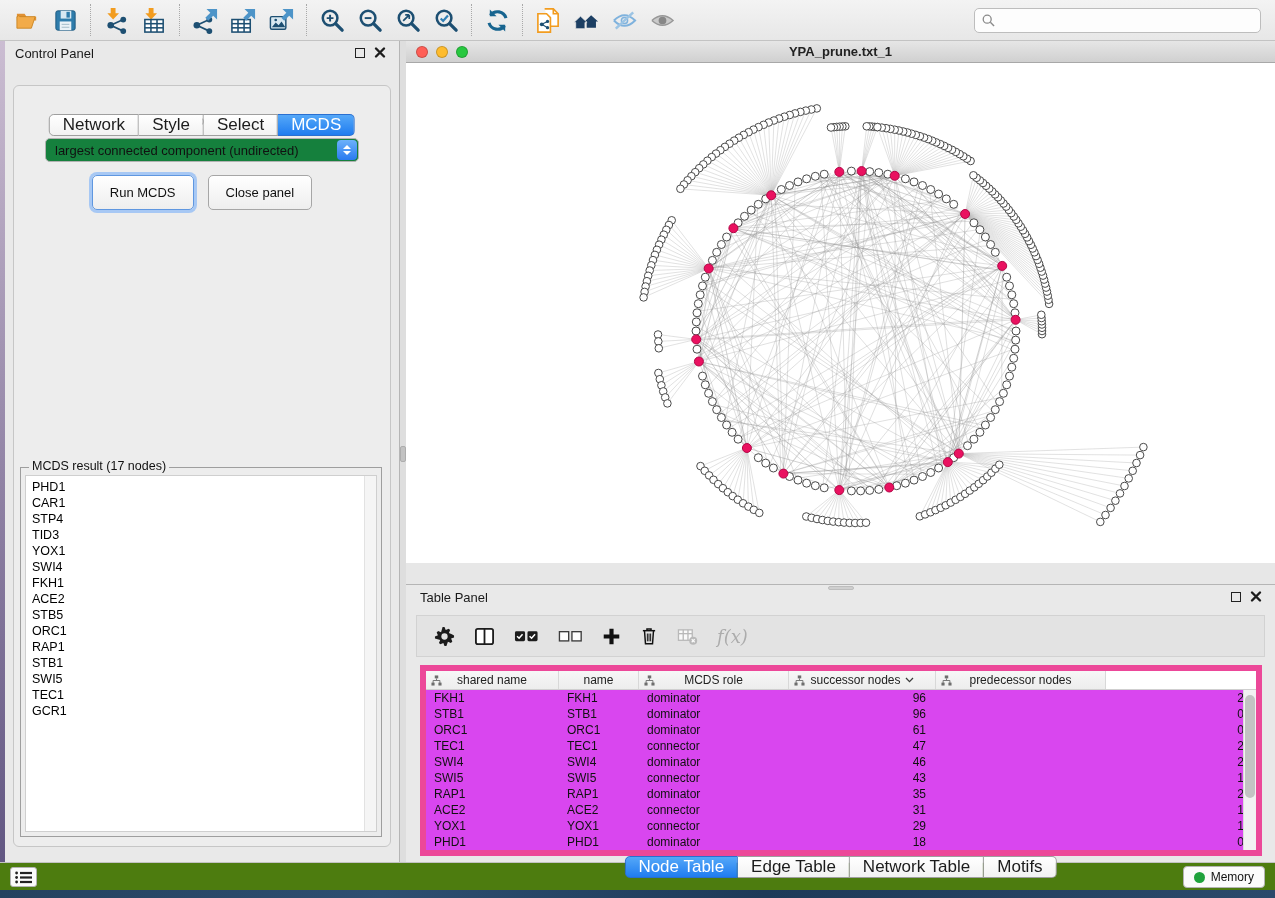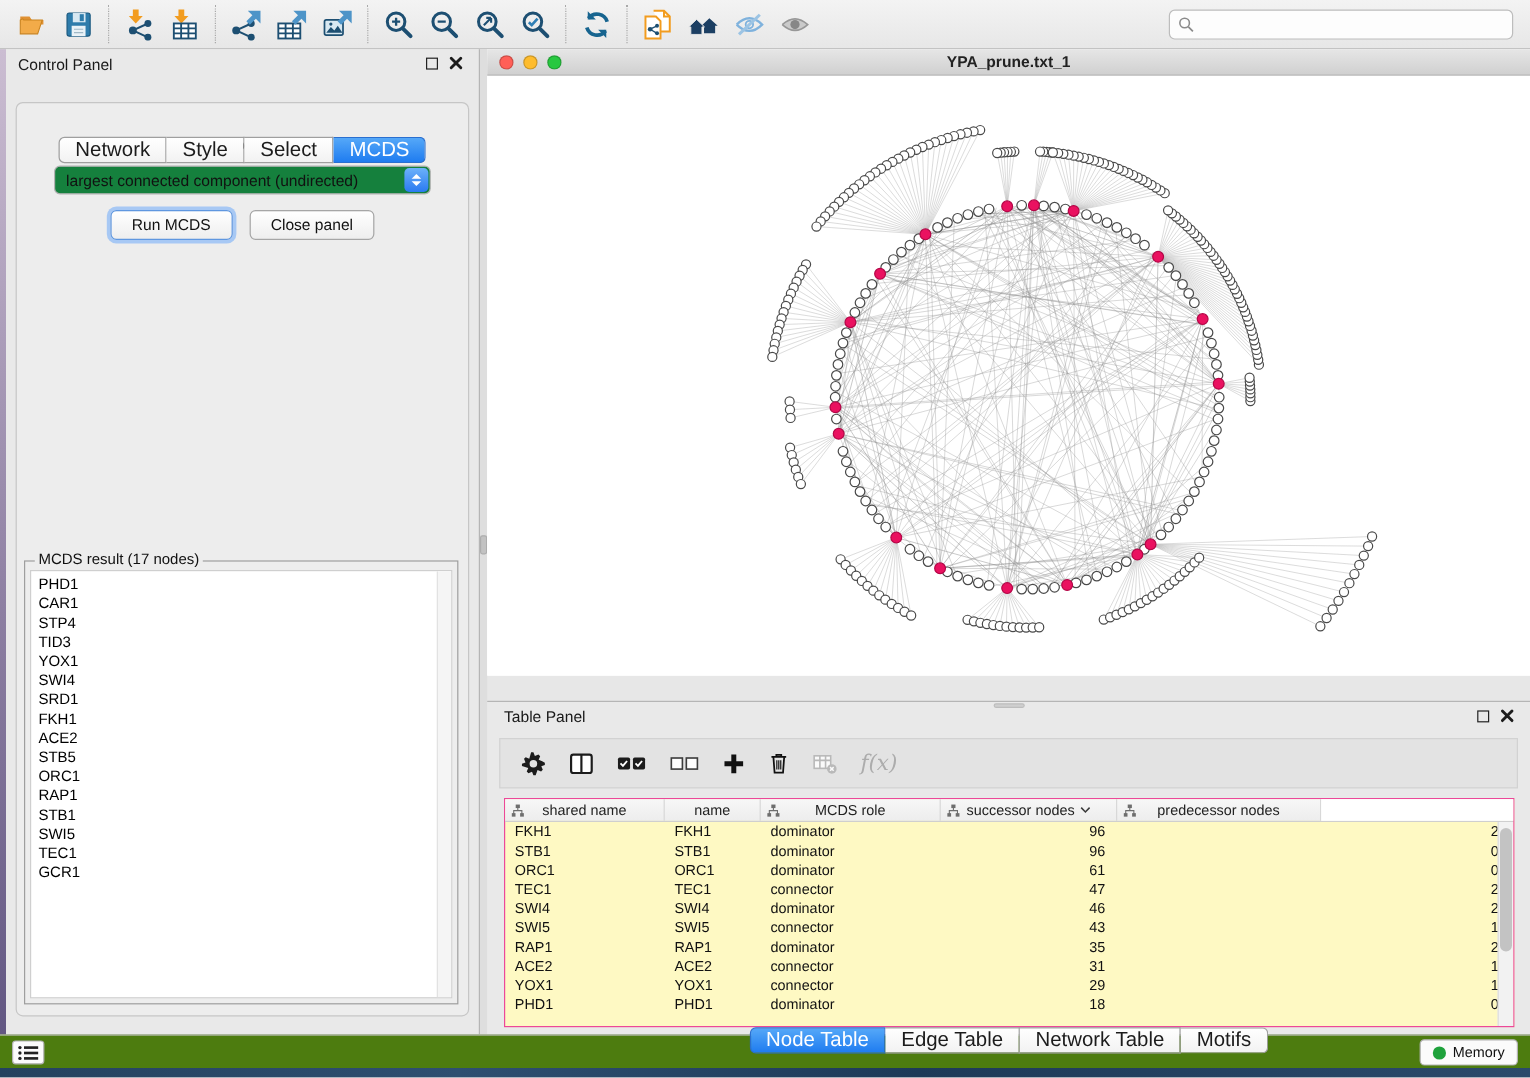--- a/index.html
+++ b/index.html
@@ -47,21 +47,21 @@
   .opt-label{margin-top:27px;text-align:center;font-size:13px;color:#111;}
   .dropdown{margin:10px auto 0;width:314px;height:24px;background:#15803d;border:1px solid #b2b2b2;
     border-radius:5px;display:flex;align-items:center;position:relative;font-size:13px;color:#111;
     padding-left:9px;}
   .dd-stepper{position:absolute;right:1px;top:1px;width:20px;height:20px;border-radius:4px;
     background:linear-gradient(#6cb1fa,#2a7af0);display:flex;flex-direction:column;
     align-items:center;justify-content:center;gap:2px;}
   .dd-stepper i{display:block;width:0;height:0;border-left:4px solid transparent;border-right:4px solid transparent;}
   .dd-up{border-bottom:4px solid #fff;} .dd-down{border-top:4px solid #fff;}
   .btn-row{margin-top:13px;display:flex;justify-content:center;gap:14px;}
-  .btn{height:25px;padding:0 17px;font-size:13px;color:#111;background:linear-gradient(#ffffff,#eeeeee);
+  .btn{height:35px;padding:0 17px;font-size:13px;color:#111;background:linear-gradient(#ffffff,#eeeeee);
     border:1px solid #a6a6a6;border-radius:5px;font-family:"Liberation Sans",sans-serif;}
   .btn.focused{box-shadow:0 0 0 3px rgba(110,170,250,.55);border-color:#5f97e0;}
 
   .fieldset{position:absolute;left:6px;right:8px;top:381px;bottom:9px;border:1px solid #9e9e9e;}
   .fieldset-legend{position:absolute;top:-9px;left:8px;background:#ededed;padding:0 3px;
     font-size:12.5px;color:#111;}
   .listbox{position:absolute;left:4px;right:4px;top:7px;bottom:4px;background:#fff;
     border:1px solid #cfcfcf;overflow:hidden;}
   .list-scroll{position:absolute;right:0;top:0;bottom:0;width:12px;background:#f5f5f5;border-left:1px solid #e2e2e2;}
   .mcds-item{font-size:12.5px;line-height:16px;padding-left:6px;color:#000;}
@@ -85,22 +85,22 @@
   #table-panel .win-float{right:34px;} #table-panel .win-close{right:13px;}
   #tp-grip{position:absolute;left:50%;top:1px;transform:translateX(-50%);width:26px;height:4px;
     background:#cfcfcf;border:1px solid #bdbdbd;border-radius:2px;}
   #tp-toolbar{position:absolute;left:10px;right:10px;top:30px;height:42px;background:#e3e3e3;
     border:1px solid #d2d2d2;display:flex;align-items:center;gap:19px;padding-left:17px;}
   .tpi{display:flex;align-items:center;justify-content:center;}
   .tpi svg{display:block;}
   .tpi.disabled{opacity:.85;}
   .fx-label{font-family:"DejaVu Serif",serif;font-style:italic;font-size:18px;color:#a3a3a3;}
 
-  #tbl-area{position:absolute;left:14px;right:13px;top:80px;bottom:27px;background:#fef9c3;
-    border:1px solid #ec4899;}
+  #tbl-area{position:absolute;left:14px;right:13px;top:80px;bottom:27px;background:#d946ef;
+    border:6px solid #ec4899;}
   #tbl-header{display:flex;height:19px;background:linear-gradient(#f7f7f7,#ededed);
     border-bottom:1px solid #cfcfcf;}
   .th{position:relative;display:flex;align-items:center;justify-content:center;
     border-right:1px solid #d8d8d8;font-size:12px;color:#222;gap:4px;}
   .th .colicon{position:absolute;left:5px;top:4px;}
   .th-filler{flex:1;background:#fff;border-right:none;}
   .c0{width:133px;} .c1{width:80px;} .c2{width:150px;} .c3{width:147px;} .c4{width:170px;}
   .tr{display:flex;height:16px;}
   .td{font-size:12px;line-height:16px;color:#111;padding-left:8px;white-space:nowrap;}
   .td.num{text-align:right;padding-right:10px;padding-left:0;}
@@ -312,21 +312,20 @@
     <div class="fieldset">
       <span class="fieldset-legend">MCDS result (17 nodes)</span>
       <div class="listbox">
         <div id="mcds-items" style="padding-top:3px;">
             <div class="mcds-item">PHD1</div>
             <div class="mcds-item">CAR1</div>
             <div class="mcds-item">STP4</div>
             <div class="mcds-item">TID3</div>
             <div class="mcds-item">YOX1</div>
             <div class="mcds-item">SWI4</div>
-            <div class="mcds-item">SRD1</div>
             <div class="mcds-item">FKH1</div>
             <div class="mcds-item">ACE2</div>
             <div class="mcds-item">STB5</div>
             <div class="mcds-item">ORC1</div>
             <div class="mcds-item">RAP1</div>
             <div class="mcds-item">STB1</div>
             <div class="mcds-item">SWI5</div>
             <div class="mcds-item">TEC1</div>
             <div class="mcds-item">GCR1</div>
           </div>

